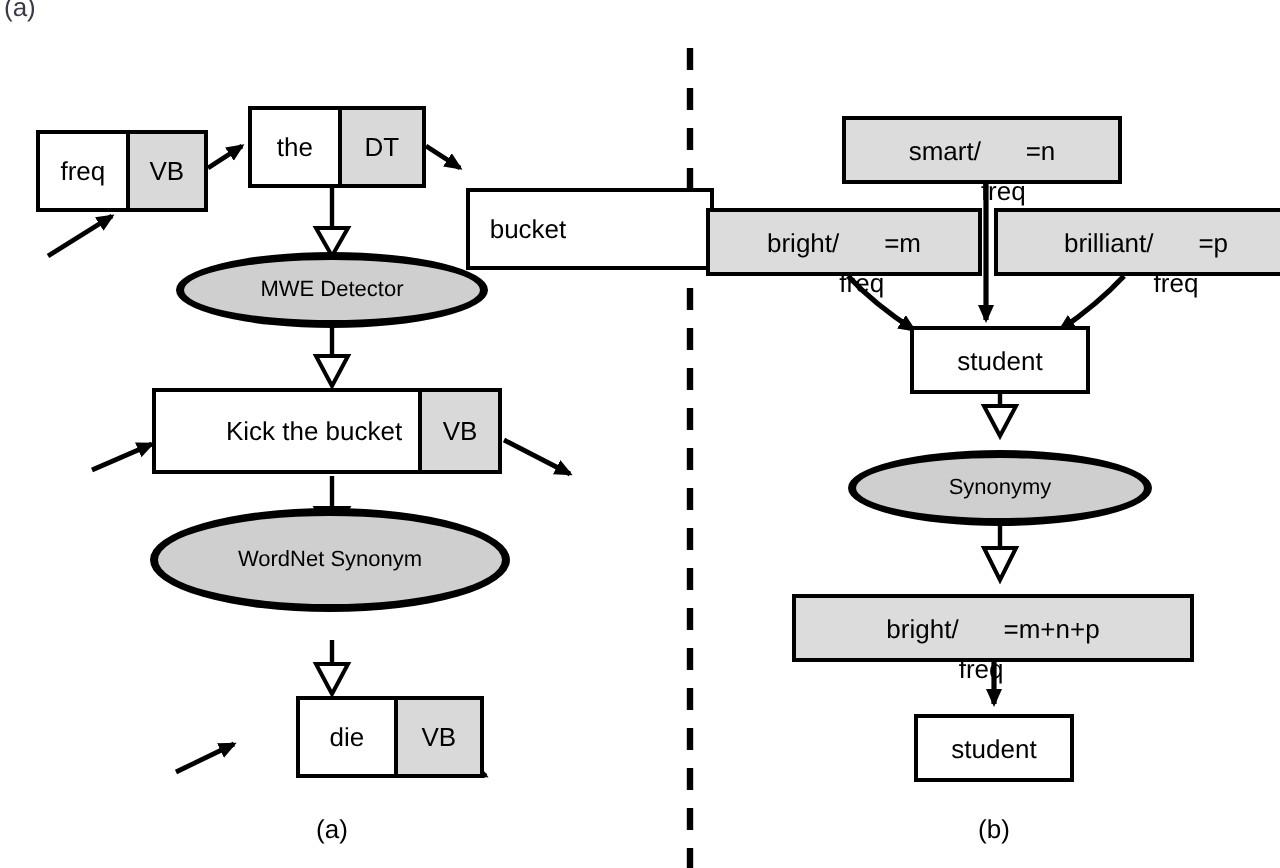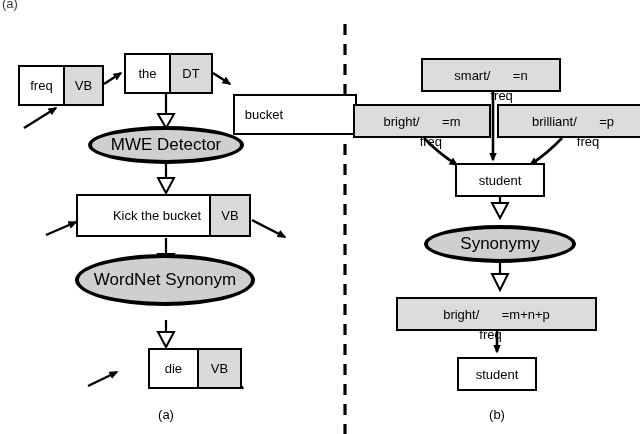--- a/index.html
+++ b/index.html
@@ -37,21 +37,21 @@
   .box.grey{background:#dcdcdc;}
 
   
   .ell{
     position:absolute;
     box-sizing:border-box;
     border:4px solid #000;
     background:#cfcfcf;
     border-radius:50%;
     display:flex;align-items:center;justify-content:center;
-    font-size:17px;color:#000;white-space:nowrap;
+    font-size:11px;color:#000;white-space:nowrap;
   }
 
   .cap{
     position:absolute;
     font-size:13px;color:#000;
     text-align:center;
     white-space:nowrap;
   }
   .it{margin-top:40px;}
   .corner{

